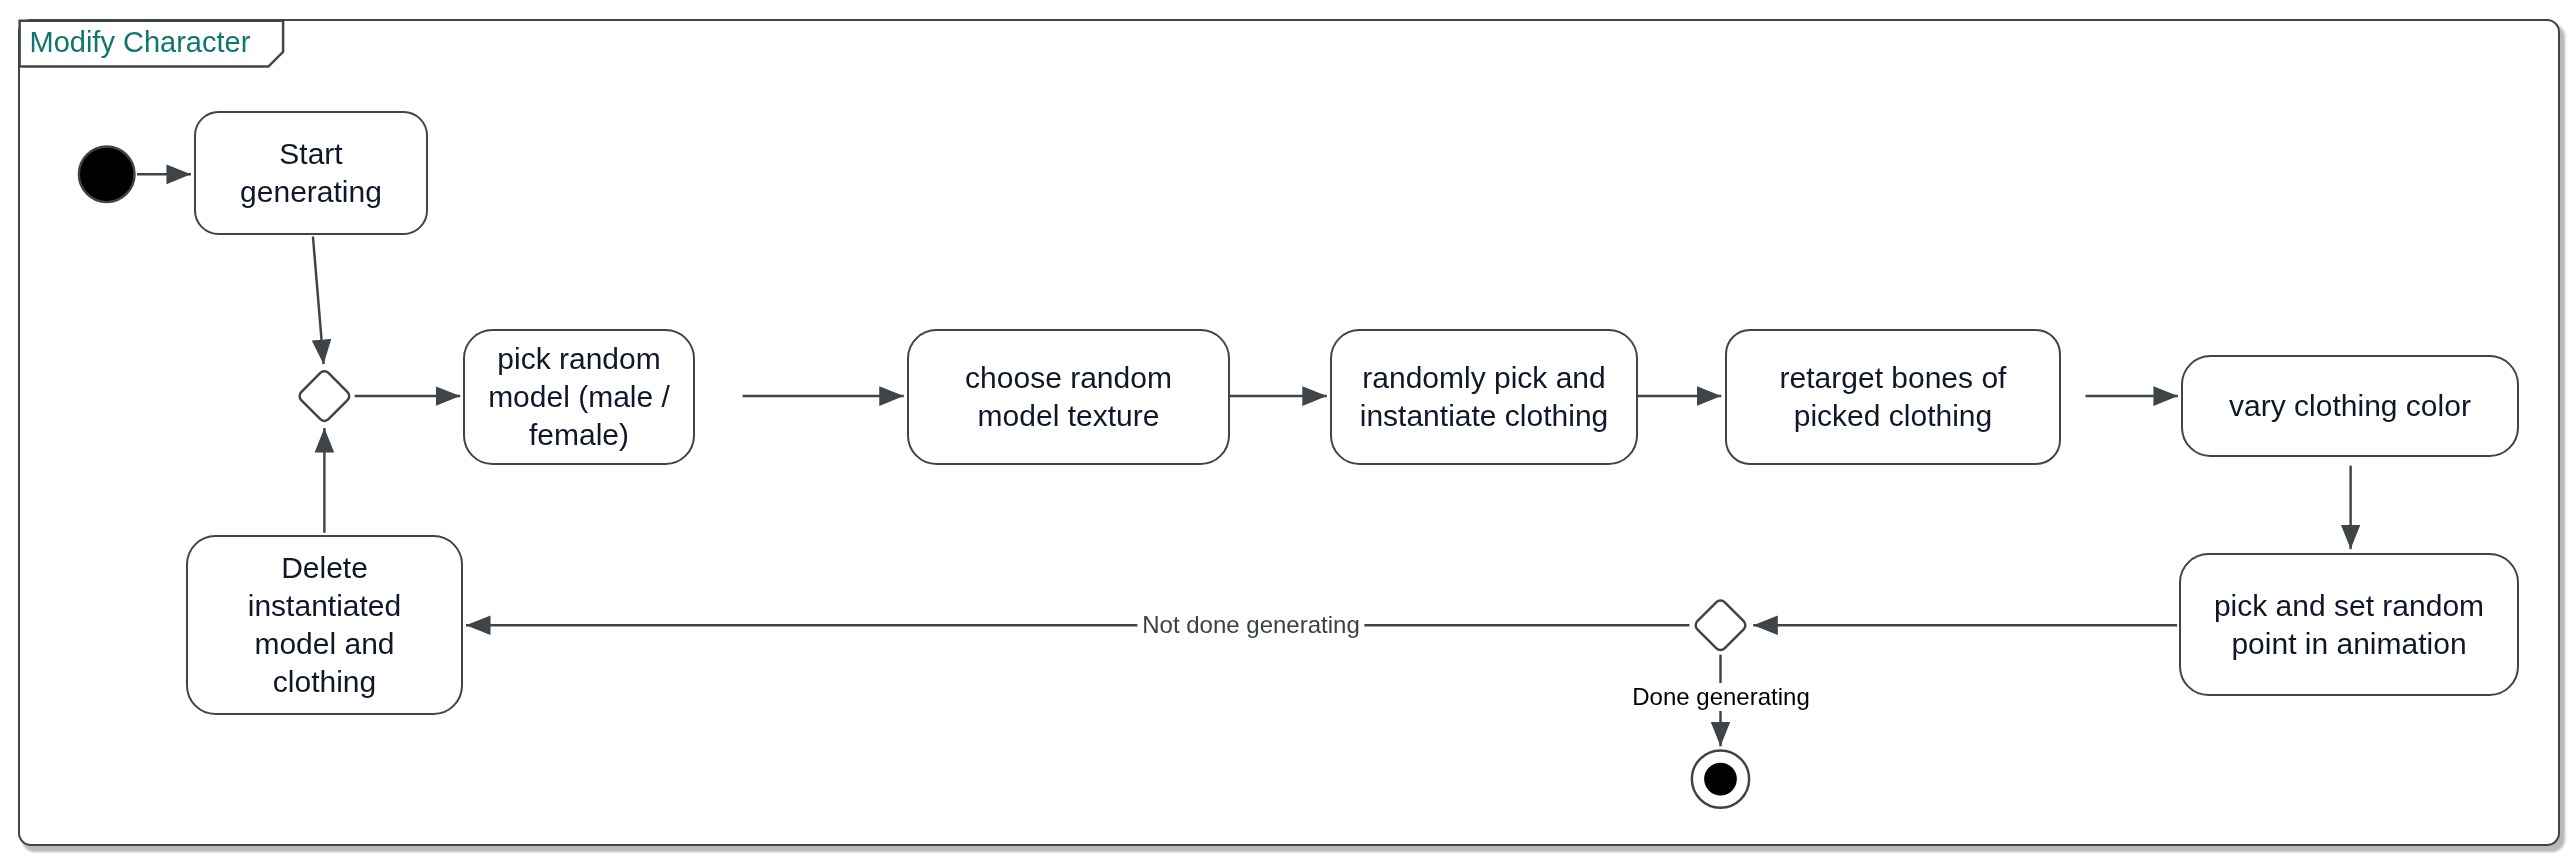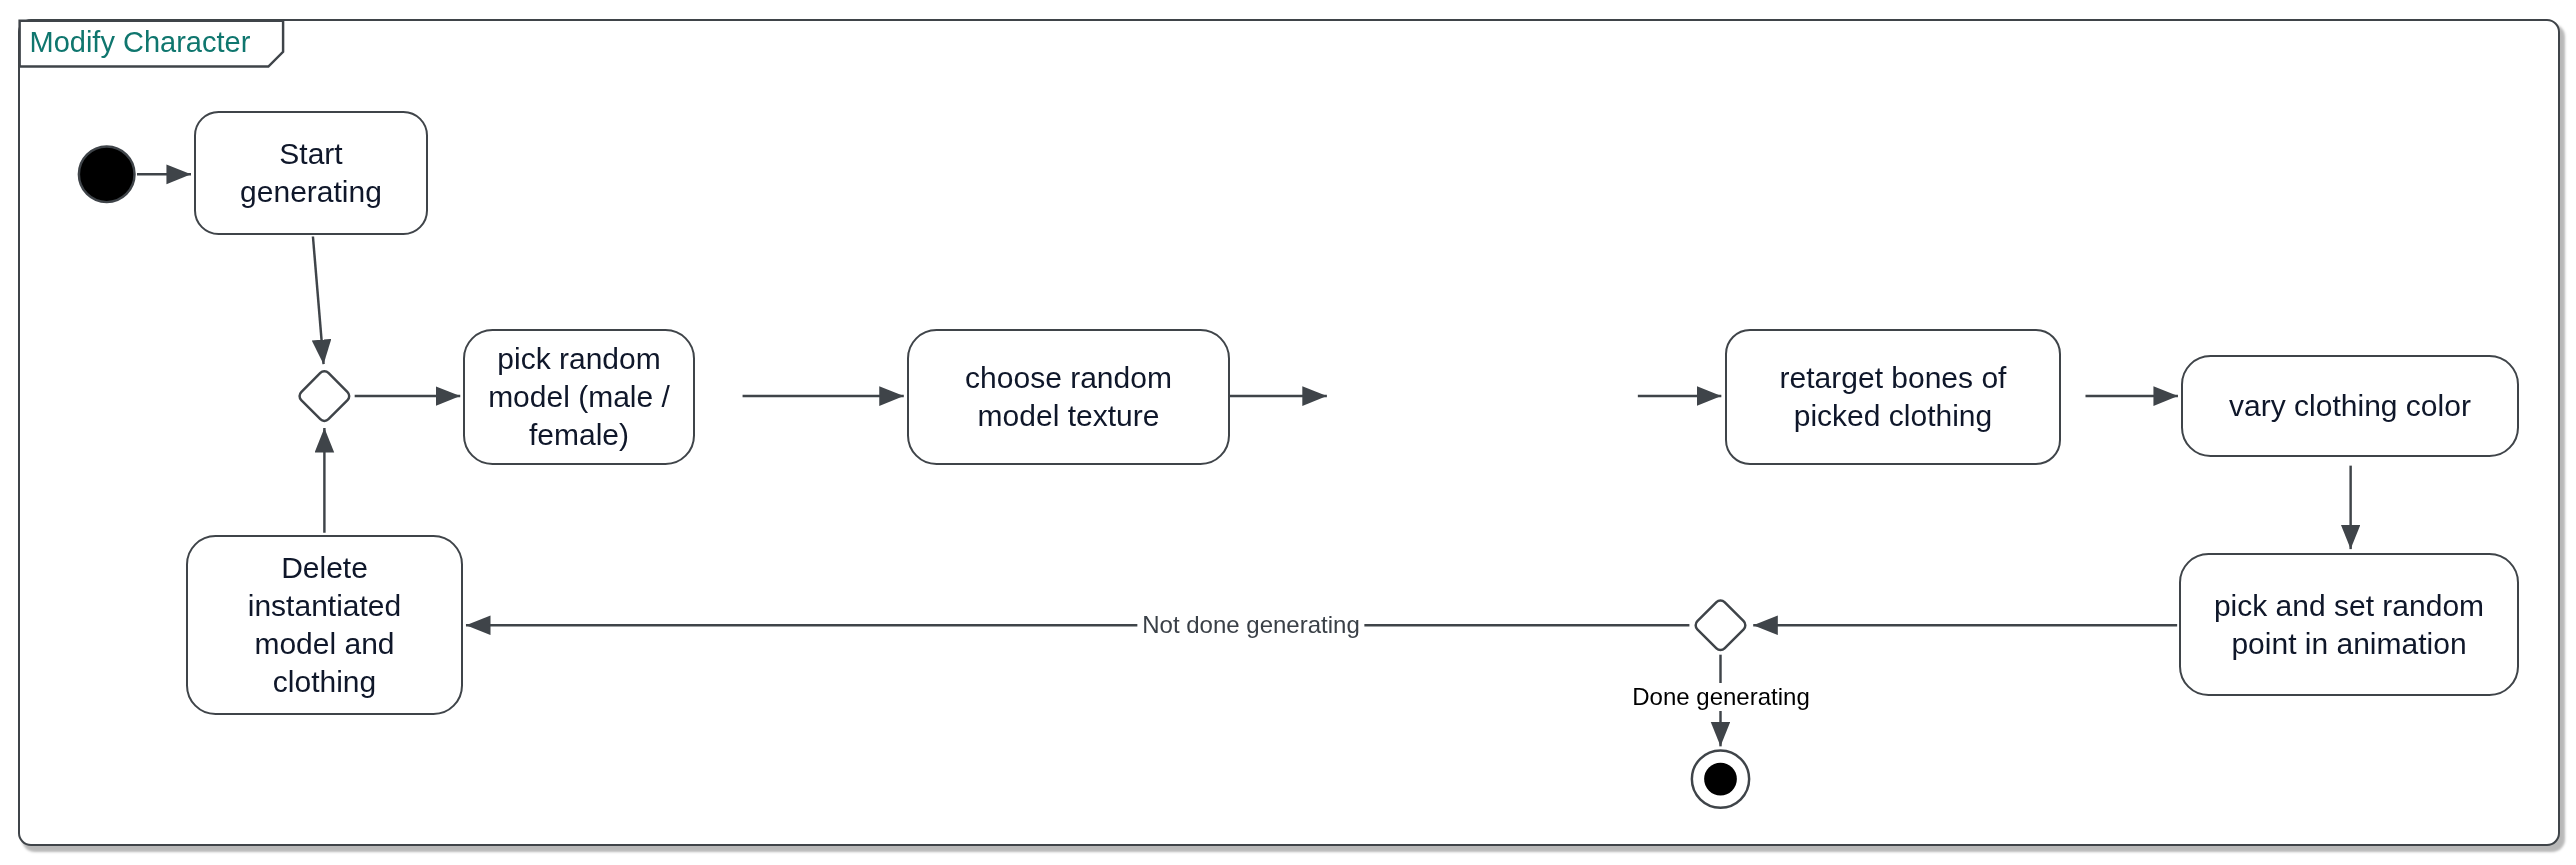--- a/index.html
+++ b/index.html
@@ -99,20 +99,22 @@
   <div class="node" style="left:194px;top:111px;width:234px;height:124px;border-radius:24.6px;">Start
 generating</div>
 
   <div class="node" style="left:463px;top:329px;width:232px;height:136px;">pick random
 model (male /
 female)</div>
 
   <div class="node" style="left:907px;top:329px;width:323px;height:136px;">choose random
 model texture</div>
 
+  <div class="node" style="left:1330px;top:329px;width:308px;height:136px;">randomly pick and
+instantiate clothing</div>
 
   <div class="node" style="left:1725px;top:329px;width:336px;height:136px;border-radius:25px;">retarget bones of
 picked clothing</div>
 
   <div class="node" style="left:2181px;top:327px;width:338px;height:102px;margin-top:28px;">vary clothing color</div>
 
   <div class="node" style="left:2179px;top:553px;width:340px;height:143px;">pick and set random
 point in animation</div>
 
   <div class="node" style="left:186px;top:535px;width:277px;height:180px;">Delete

